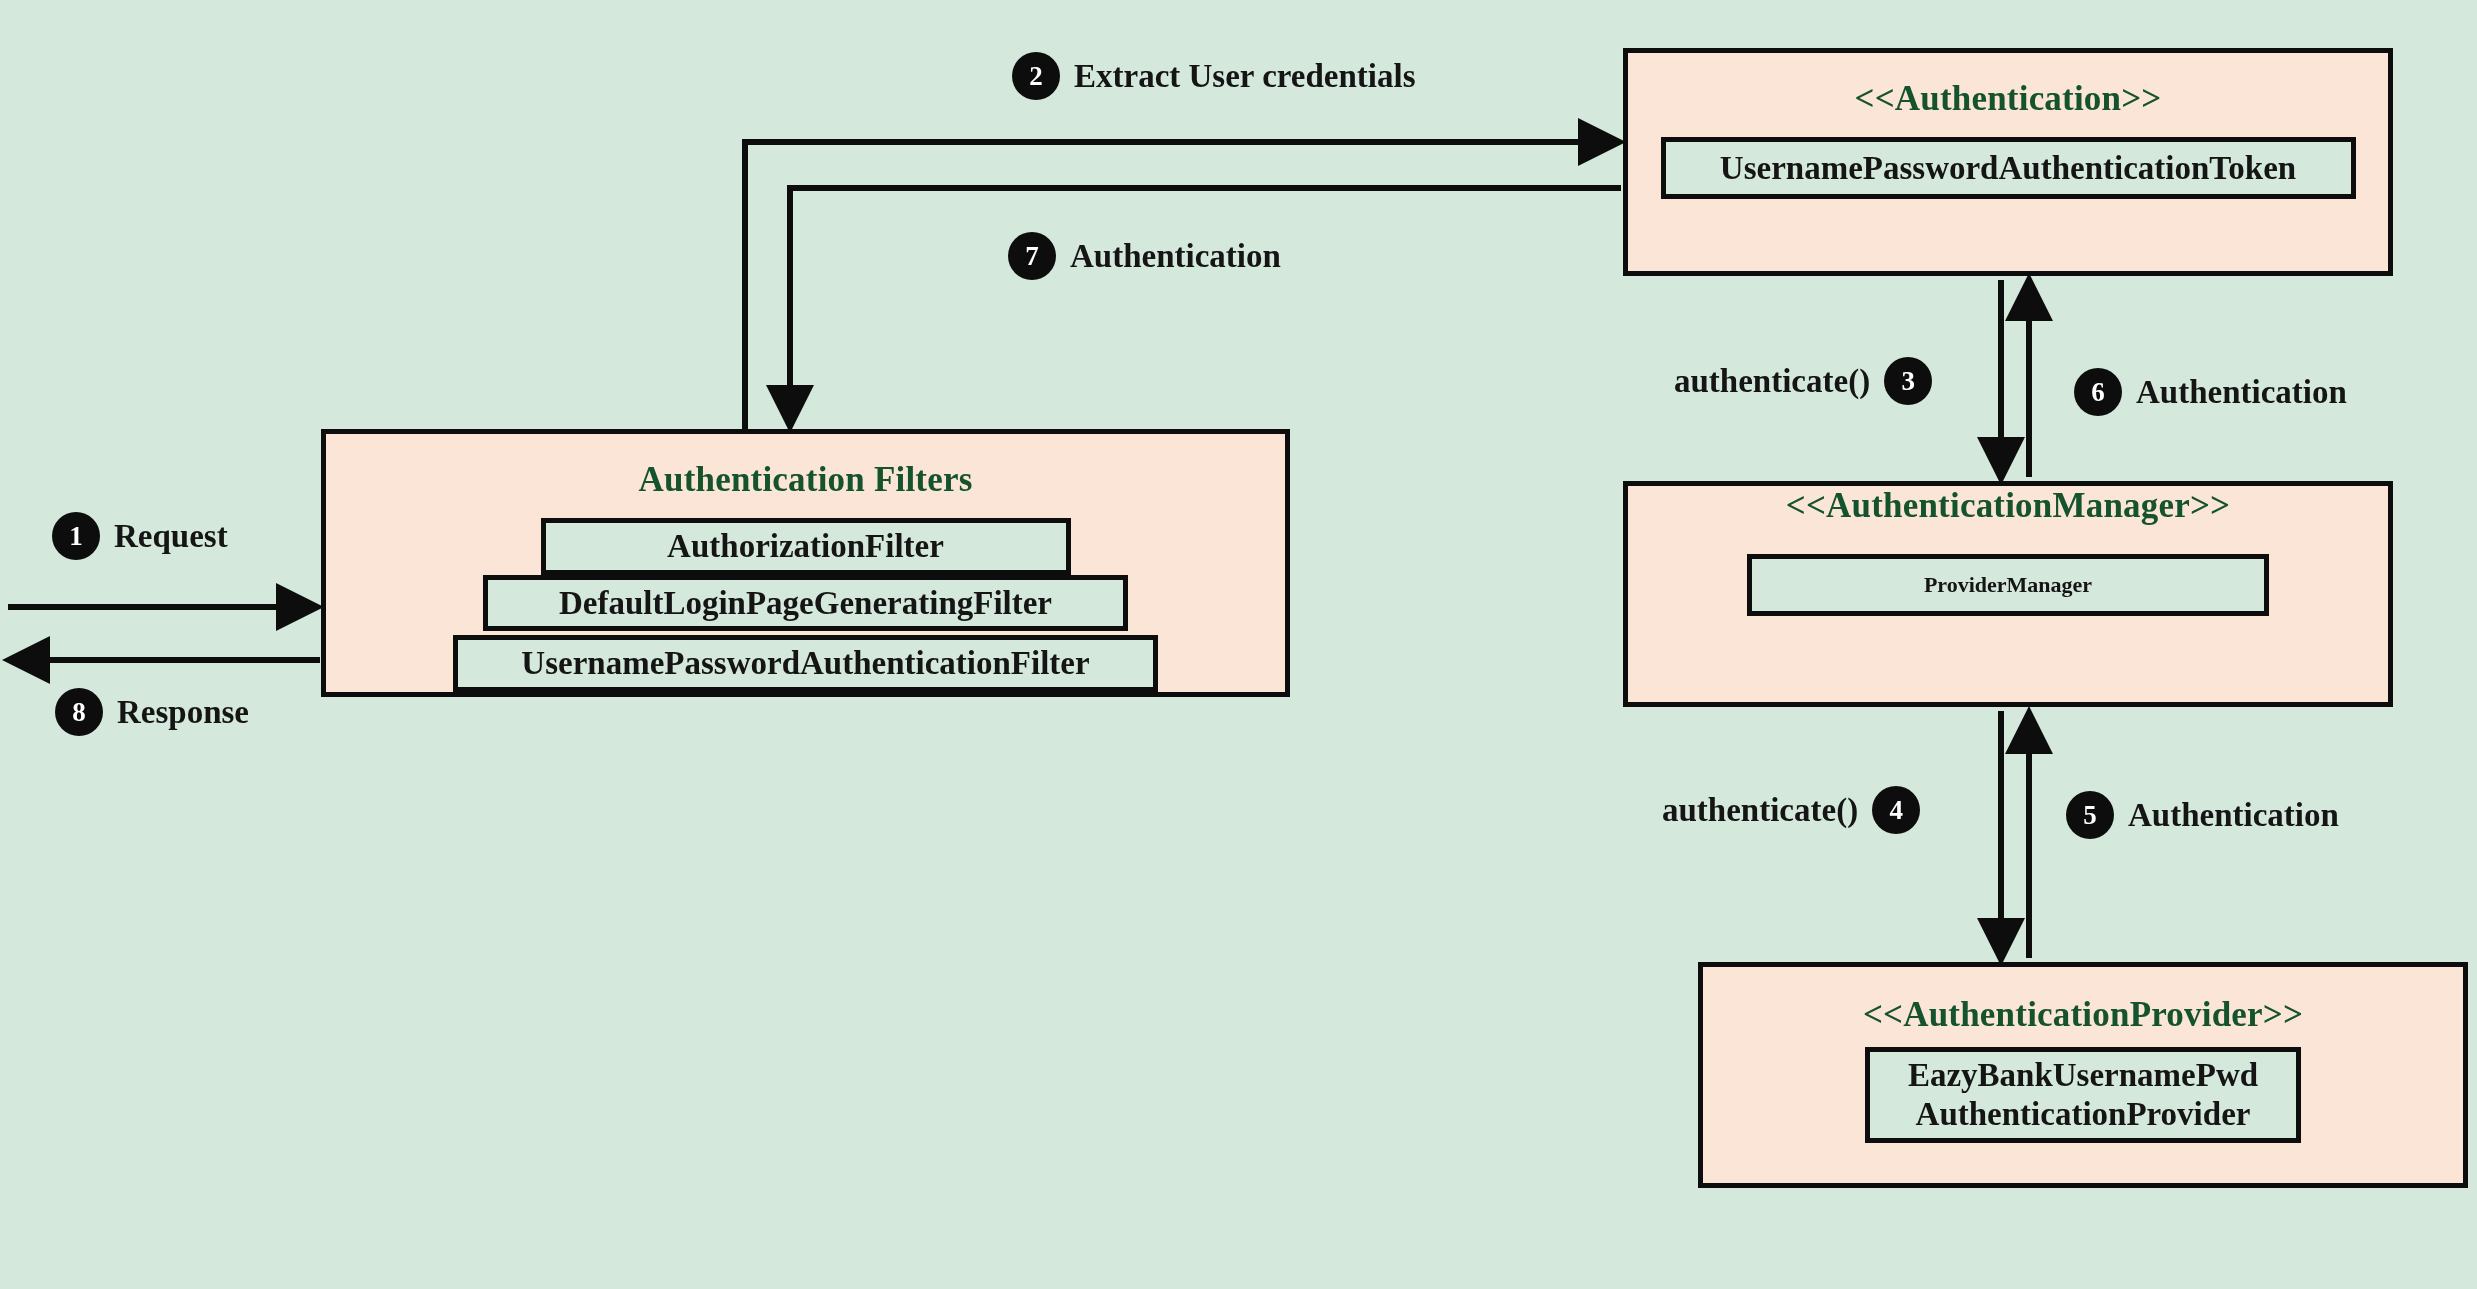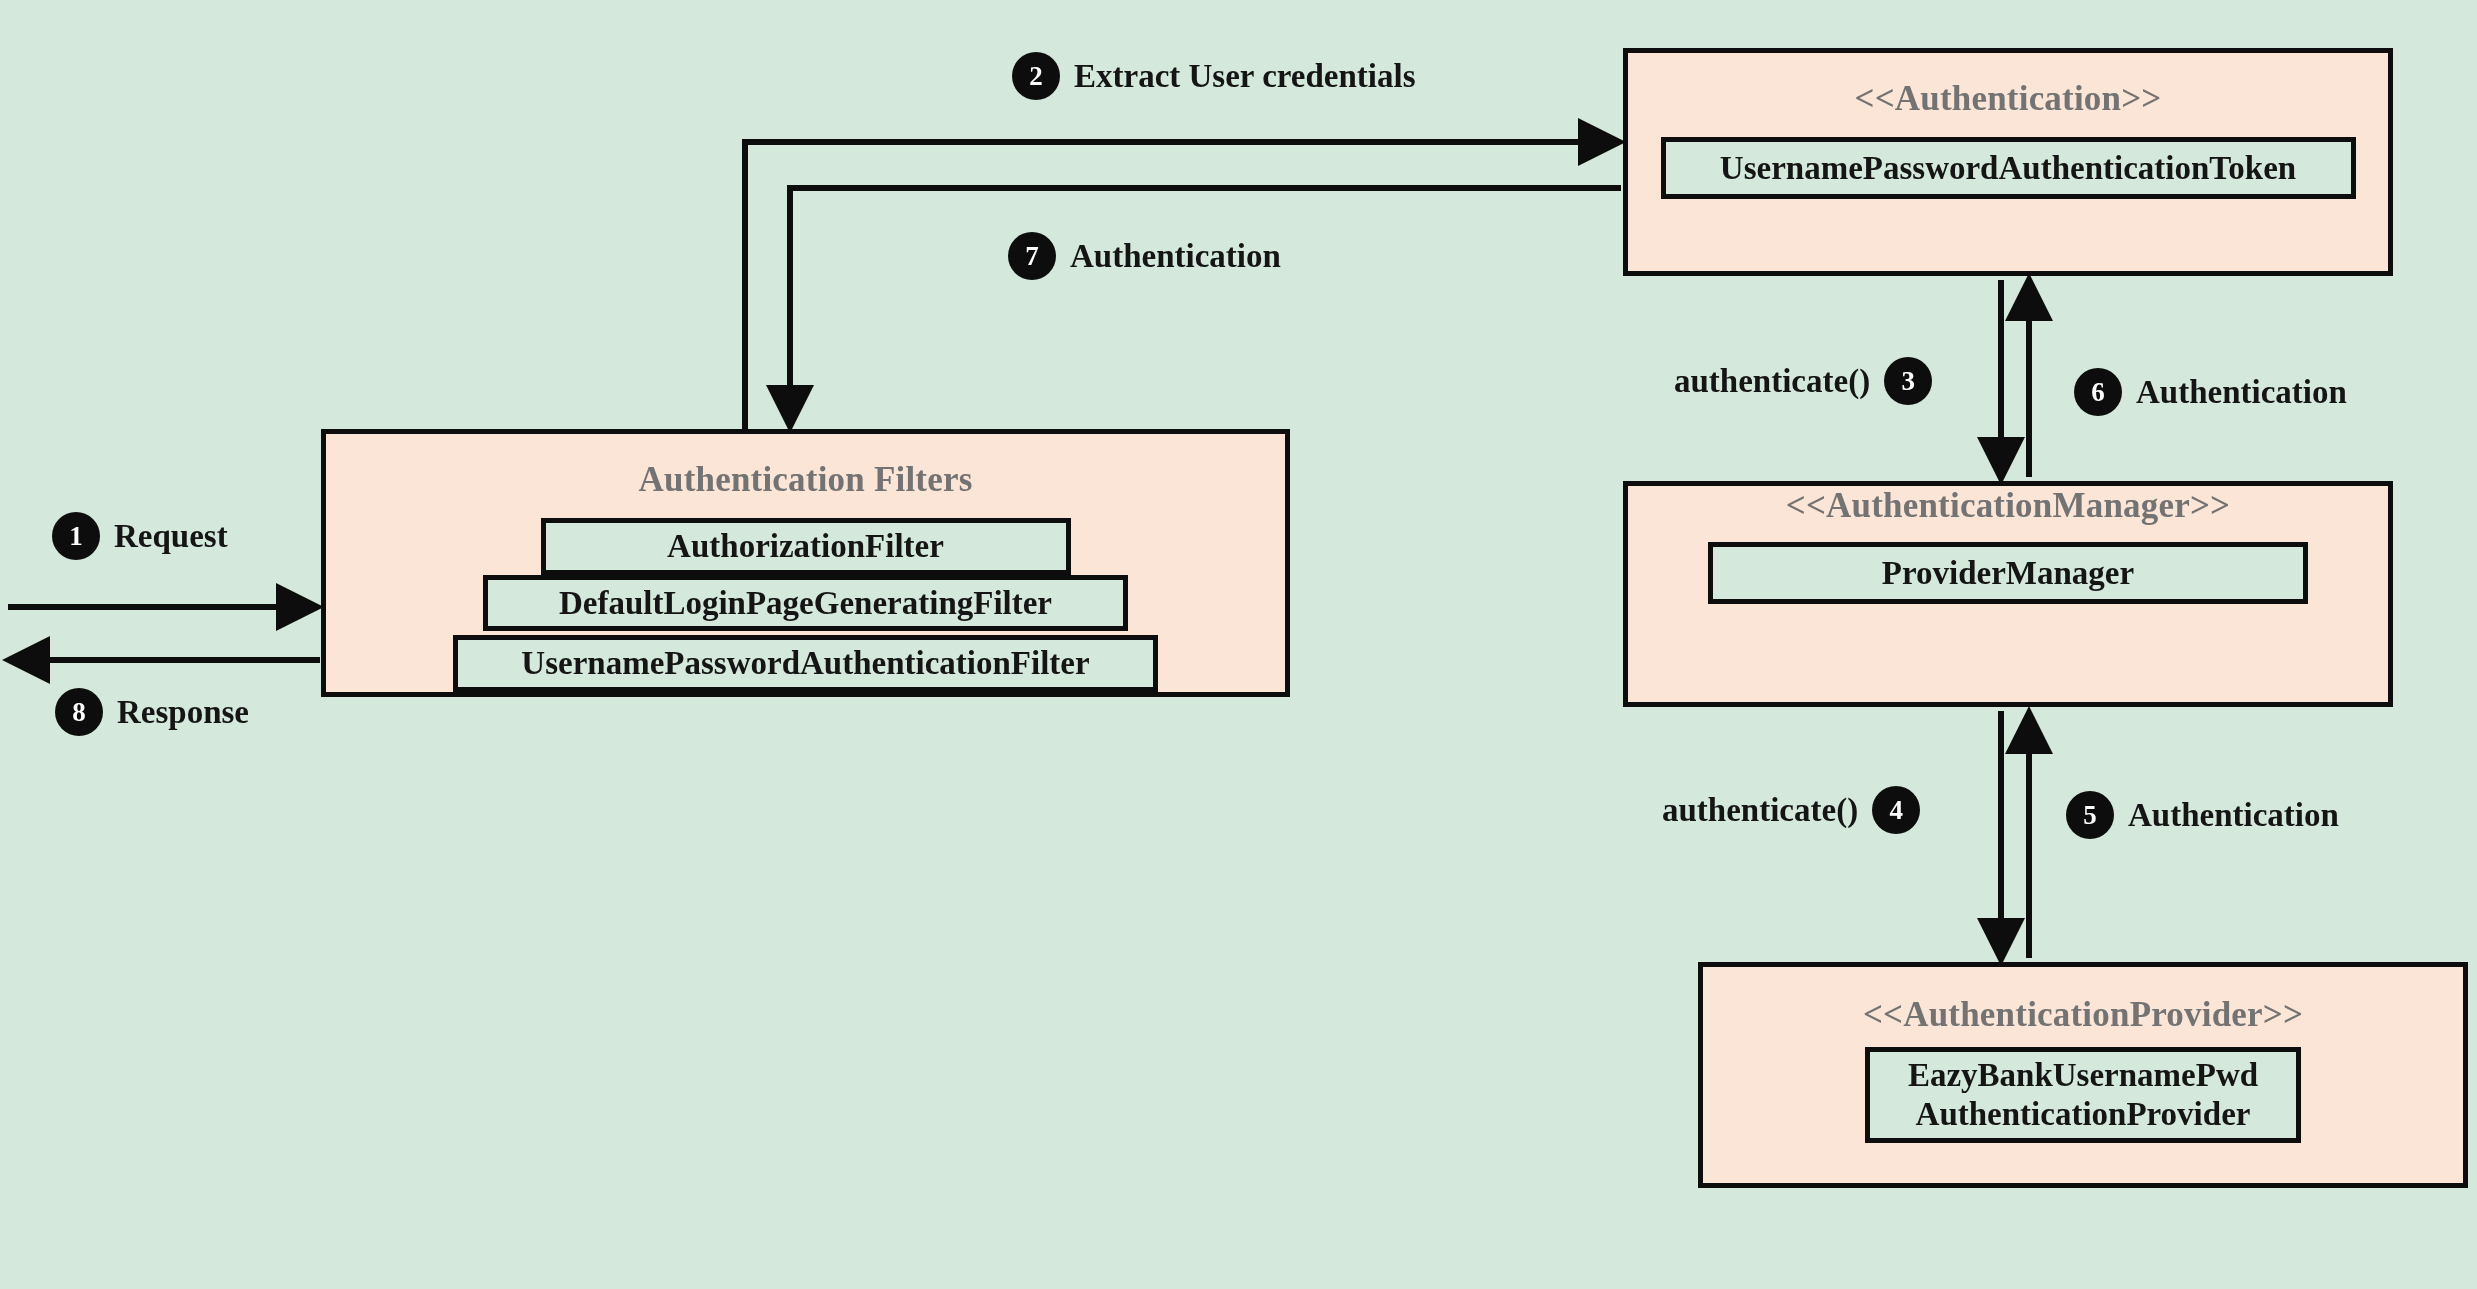--- a/index.html
+++ b/index.html
@@ -28,21 +28,21 @@
     position: absolute;
     box-sizing: border-box;
     background: #fbe5d6;
     border: 5px solid #0d0d0d;
     display: flex;
     flex-direction: column;
     align-items: center;
   }
   .node-title {
     font-weight: bold;
-    color: #737373;
+    color: #14532d;
     text-align: left;
     letter-spacing: 0.2px;
     white-space: nowrap;
   }
   .chip {
     box-sizing: border-box;
     background: #d4e9dc;
     border: 5px solid #0d0d0d;
     font-weight: bold;
     color: #151515;
@@ -65,21 +65,21 @@
   }
   #node-filters .node-title { font-size: 35px; margin-top: 26px; }
   #node-filters .chip.c1 { margin-top: 18px; width: 530px; height: 62px; font-size: 33px; }
   #node-filters .chip.c2 { width: 645px; height: 62px; font-size: 33px; }
   #node-filters .chip.c3 { margin-top: 4px; width: 705px; height: 62px; font-size: 33px; }
 
   #node-manager {
     left: 1623px; top: 481px; width: 770px; height: 226px;
   }
   #node-manager .node-title { font-size: 35px; }
-  #node-manager .chip { margin-top: 16px; width: 600px; height: 62px; font-size: 33px; }
+  #node-manager .chip { margin-top: 28px; width: 522px; height: 62px; font-size: 22px; }
 
   #node-provider {
     left: 1698px; top: 962px; width: 770px; height: 226px;
   }
   #node-provider .node-title { font-size: 35px; margin-top: 28px; }
   #node-provider .chip { margin-top: 12px; width: 436px; height: 96px; font-size: 33px; flex-direction: column; }
 
   
   .step-label {
     position: absolute;

